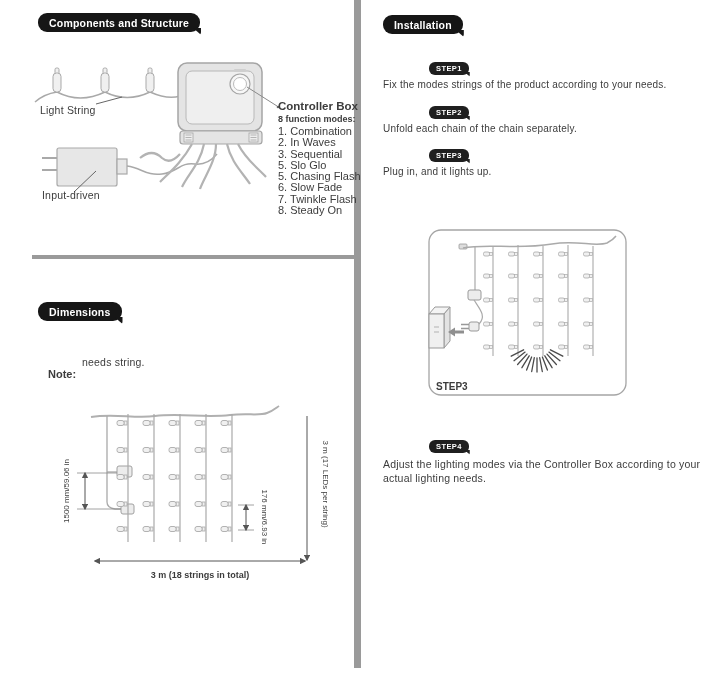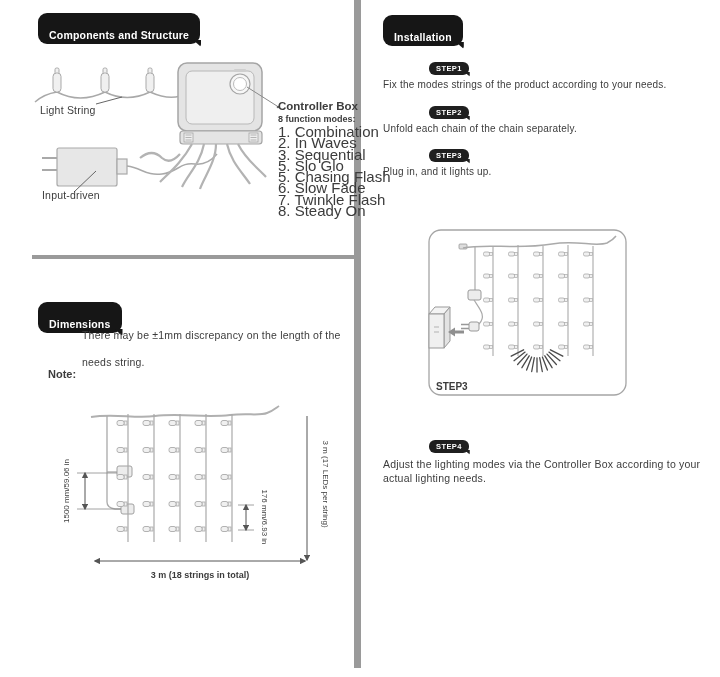--- a/index.html
+++ b/index.html
@@ -6,21 +6,21 @@
   .canvas {
     position:relative; width:720px; height:677px; background:#ffffff;
     font-family:"Liberation Sans", sans-serif; color:#3c3c3c; overflow:hidden;
   }
   .canvas svg { font-family:inherit; }
   .vbar { position:absolute; left:354px; top:0; width:7px; height:668px; background:#9a9a9a; }
   .hbar { position:absolute; left:32px; top:255px; width:329px; height:4px; background:#9a9a9a; }
 
   .section-badge {
     position:absolute; background:#161616; color:#fff; font-size:10.5px; font-weight:bold;
-    letter-spacing:0.2px; padding:16px 11px 3px; border-radius:9px; white-space:nowrap;
+    letter-spacing:0.2px; padding:4px 11px 3px; border-radius:9px; white-space:nowrap;
   }
   .section-badge::after {
     content:""; position:absolute; right:-1px; bottom:-3px; width:8px; height:7px;
     background:#161616; clip-path:polygon(0 0,100% 0,100% 100%); border-radius:0 0 3px 0;
   }
   .step-badge {
     position:absolute; background:#1f1f1f; color:#fff; font-size:7.5px; font-weight:bold;
     letter-spacing:0.4px; padding:1.5px 7px 2px; border-radius:6px; white-space:nowrap;margin-left:46px;
   }
   .step-badge::after {
@@ -28,21 +28,21 @@
     background:#1f1f1f; clip-path:polygon(0 0,100% 0,100% 100%); border-radius:0 0 2px 0;
   }
   .body-text { position:absolute; font-size:10px; letter-spacing:0.2px; white-space:nowrap; }
   .wrap-text { white-space:normal; width:340px; line-height:14px; }
   .note-label { position:absolute; font-size:11px; font-weight:bold;margin-top:40px; }
   .note-line { position:absolute; font-size:10.5px; letter-spacing:0.2px; white-space:nowrap; }
   .diagram-label { position:absolute; font-size:10.5px; letter-spacing:0.2px; white-space:nowrap;text-align:right; }
   .controller-block { position:absolute; left:278px; top:100px; width:86px; }
   .controller-title { font-size:11.5px; font-weight:bold; white-space:nowrap; }
   .modes-heading { font-size:9px; font-weight:bold; margin:2px 0 2px; white-space:nowrap; }
-  .modes-list { list-style:none; margin:0; padding:0; font-size:15px; line-height:11.3px; white-space:nowrap; }
+  .modes-list { list-style:none; margin:0; padding:0; font-size:11px; line-height:11.3px; white-space:nowrap; }
 </style>
 </head>
 <body>
 
 <div class="canvas">
 
   <div class="vbar"></div>
   <div class="hbar"></div>
 
   <div class="section-badge" style="left:38px;top:13px">Components and Structure</div>
@@ -109,21 +109,20 @@
       <li>5. Chasing Flash</li>
       <li>6. Slow Fade</li>
       <li>7. Twinkle Flash</li>
       <li>8. Steady On</li>
     </ul>
   </div>
 
   <div class="section-badge" style="left:38px;top:302px">Dimensions</div>
 
   <div class="note-label" style="left:48px;top:328px">Note:</div>
-  <div class="note-line" style="left:82px;top:329px">There may be ±1mm discrepancy on the length of the</div>
   <div class="note-line" style="left:82px;top:356px">needs string.</div>
 
   <svg style="position:absolute;left:55px;top:396px" width="285" height="195" viewBox="0 0 285 195">
     <defs>
       <marker id="dAh" viewBox="0 0 10 10" refX="8" refY="5" markerWidth="6.5" markerHeight="6.5" orient="auto-start-reverse">
         <path d="M0,0 L10,5 L0,10 z" fill="#555"></path>
       </marker>
       <g id="bulbL">
         <rect x="-4" y="-2" width="3" height="4" fill="#f0f0f0" stroke="#a9a9a9" stroke-width="0.8"></rect>
         <rect x="-11" y="-2.5" width="7" height="5" rx="2" fill="#f0f0f0" stroke="#a9a9a9" stroke-width="0.9"></rect>

